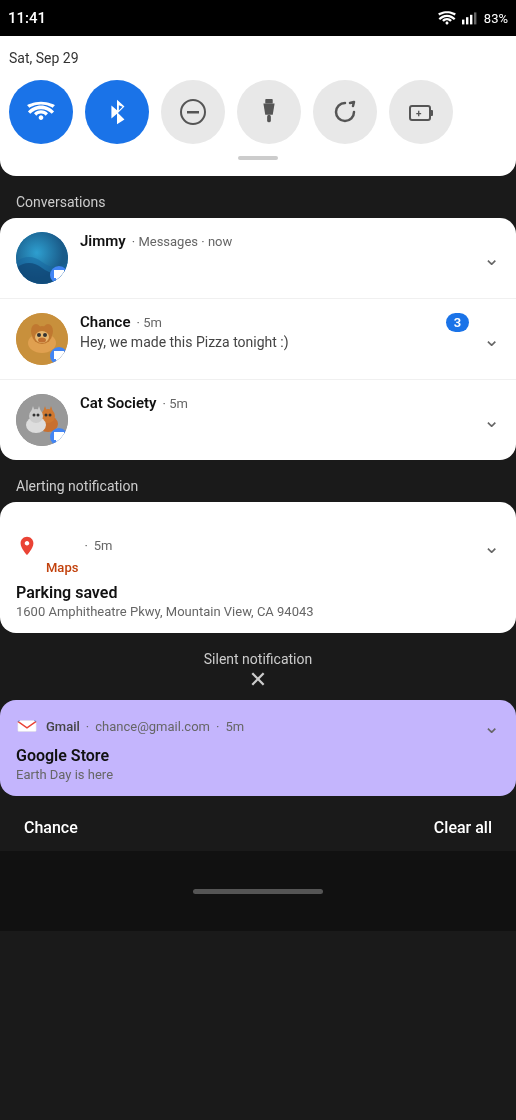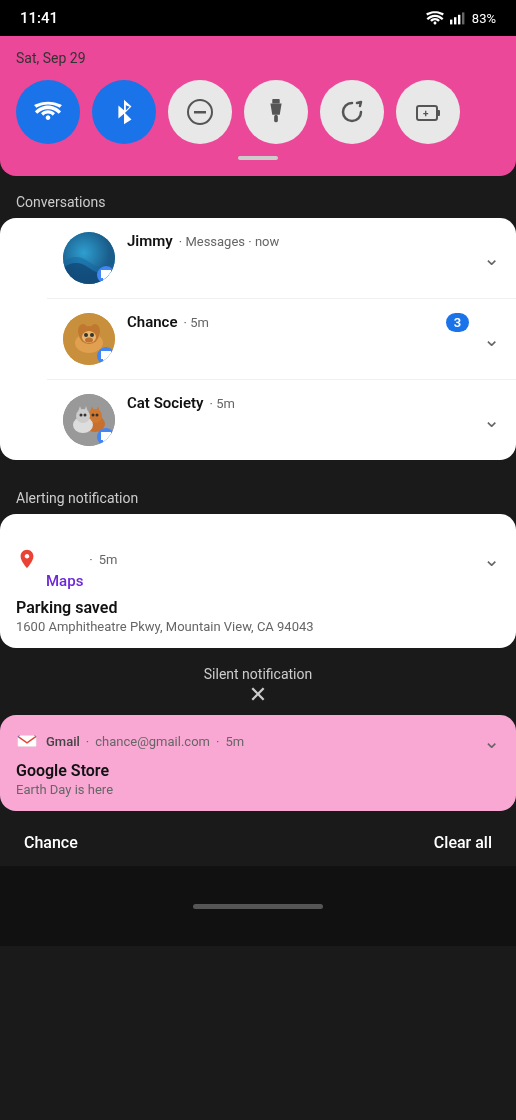--- a/index.html
+++ b/index.html
@@ -11,43 +11,43 @@
       color: #fff;
       overflow-x: hidden;
     }
 
     
     .status-bar {
       background: #000;
       display: flex;
       justify-content: space-between;
       align-items: center;
-      padding: 8px 20px;
+      padding: 8px 8px;
       height: 36px;
     }
     .status-bar .time {
       font-size: 15px;
       font-weight: 500;
       color: #fff;
     }
     .status-icons {
       display: flex;
       align-items: flex-start;
       gap: 6px;
     }
     .status-icons span {
       color: #fff;
       font-size: 13px;
     }
 
     
     .quick-settings {
-      background: #ec4899;
+      background: #ffffff;
       border-radius: 0 0 16px 16px;
-      padding: 14px 16px 16px;
+      padding: 14px 9px 16px;
       margin-bottom: 8px;
     }
     .date-text {
       color: #333;
       font-size: 14px;
       margin-bottom: 14px;
     }
     .quick-tiles {
       display: flex;
       gap: 12px;
@@ -85,23 +85,22 @@
     .section-label {
       color: #ccc;
       font-size: 14px;
       padding: 10px 16px 8px;
     }
 
     
     .notif-card {
       background: #fff;
       border-radius: 16px;
-      margin: 0 0 20px;
+      margin: 0 0 8px;
       overflow: hidden;
-      padding-left: 47px;
     }
     .notif-item {
       display: flex;
       align-items: flex-start;
       padding: 14px 16px;
       border-bottom: 1px solid #f0f0f0;
       position: relative;
     }
     .notif-item:last-child {
       border-bottom: none;
@@ -193,22 +192,22 @@
       margin-right: 8px;
       flex-shrink: 0;
     }
     .maps-meta {
       display: flex;
       align-items: center;
       gap: 6px;
       flex: 1;
     }
     .maps-app-name {
-      font-size: 15px;
-      color: #6d28d9;
+      font-size: 13px;
+      color: #c2410c;
       font-weight: 500;
       margin-top: 44px;
     }
     .maps-time {
       font-size: 13px;
       color: #666;
     }
     .maps-title {
       font-size: 16px;
       font-weight: 600;
@@ -233,21 +232,21 @@
       font-size: 14px;
     }
     .close-btn {
       color: #ccc;
       font-size: 22px;
       cursor: pointer;
     }
 
     
     .gmail-notif {
-      background: #f9a8d4;
+      background: #c4b5fd;
       border-radius: 16px;
       margin: 0 0 8px;
       padding: 14px 16px;
     }
     .gmail-header {
       display: flex;
       align-items: center;
       margin-bottom: 8px;
     }
     .gmail-icon {
@@ -453,20 +452,21 @@
         <svg viewBox="0 0 12 12" fill="white">
           <path d="M1 1h10v8H6l-3 2V9H1V1z"></path>
         </svg>
       </div>
     </div>
     <div class="notif-content">
       <div class="notif-header">
         <span class="notif-name">Chance</span>
         <span class="notif-meta">· <span>5m</span></span>
       </div>
+      <div class="notif-text">Hey, we made this Pizza tonight :)</div>
     </div>
     <span class="notif-badge">3</span>
     <span class="notif-chevron">⌄</span>
   </div>
 
   <div class="notif-item">
     <div class="avatar" style="background:#888; overflow:hidden; position:relative;">
       <svg width="52" height="52" viewBox="0 0 52 52">
 
         <circle cx="26" cy="26" r="26" fill="#999"></circle>

